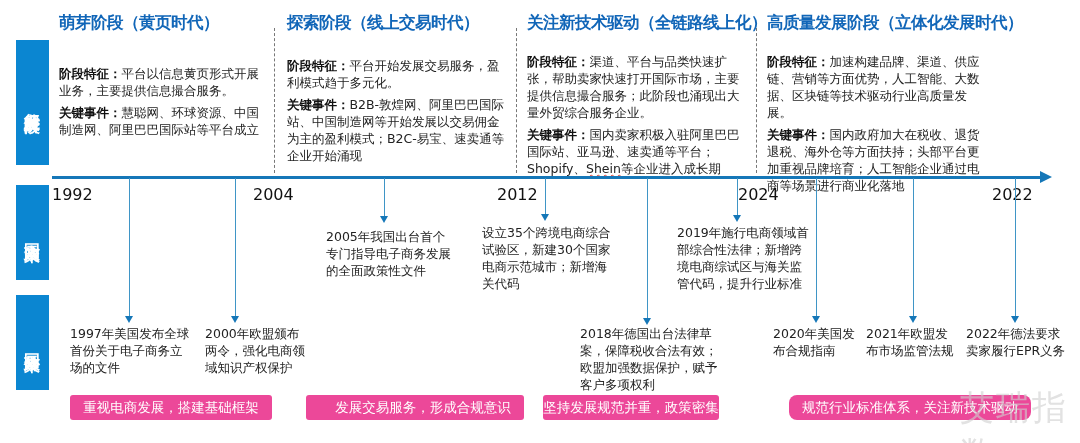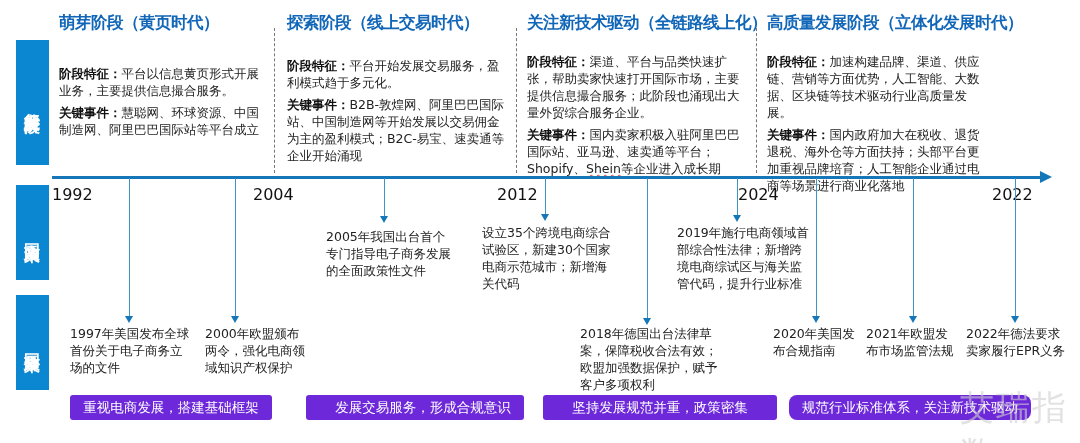--- a/index.html
+++ b/index.html
@@ -17,21 +17,21 @@
   .dash { position:absolute; top:28px; height:145px; border-left:1px dashed #777; }
   .axis { position:absolute; left:52px; top:176px; width:990px; height:3px; background:#1577b8; }
   .axis-head { position:absolute; left:1040px; top:171px; width:0; height:0;
                border-top:6.5px solid transparent; border-bottom:6.5px solid transparent;
                border-left:12px solid #1577b8; }
   .year { position:absolute; top:185px; font-size:16px; color:#111; }
   .vline { position:absolute; width:1.4px; background:#3f95c6; }
   .arrowhead { position:absolute; width:0; height:0; border-left:4.5px solid transparent;
                border-right:4.5px solid transparent; border-top:7px solid #1577b8; }
   .event { position:absolute; font-size:12.5px; line-height:17px; color:#222; }
-  .summary { position:absolute; top:395px; height:25px; background:#6d28d9; color:#fff;
+  .summary { position:absolute; top:395px; height:25px; background:#ec4899; color:#fff;
              font-size:13.5px; line-height:25px; text-align:center; border-radius:3px; }
   .watermark { position:absolute; left:960px; top:385px; font-size:34px; color:#cfcfcf;
                opacity:0.6; letter-spacing:2px; }
   .squiggle { text-decoration:underline wavy #e0463d; text-decoration-thickness:1px; }
 </style>
 </head>
 <body>
 
 <div class="side-label" style="top:40px;height:125px;">
   <span>行业发展阶段</span>
@@ -104,16 +104,16 @@
 
 <div class="event" style="left:70px;top:325px;width:120px;">1997年美国发布全球首份关于电子商务立场的文件</div>
 <div class="event" style="left:205px;top:325px;width:100px;">2000年欧盟颁布两令，强化电商领域知识产权保护</div>
 <div class="event" style="left:580px;top:325px;width:140px;">2018年德国出台法律草案，保障税收合法有效；欧盟加强数据保护，赋予客户多项权利</div>
 <div class="event" style="left:773px;top:325px;width:86px;">2020年美国发布合规指南</div>
 <div class="event" style="left:866px;top:325px;width:92px;">2021年欧盟发布市场监管法规</div>
 <div class="event" style="left:966px;top:325px;width:104px;">2022年德法要求卖家履行EPR义务</div>
 
 <div class="summary" style="left:70px;width:202px;">重视电商发展，搭建基础框架</div>
 <div class="summary" style="left:306px;width:202px;padding-left:16px;">发展交易服务，形成合规意识</div>
-<div class="summary" style="left:543px;width:234px;">坚持发展规范并重，政策密集</div>
+<div class="summary" style="left:543px;width:176px;">坚持发展规范并重，政策密集</div>
 <div class="summary" style="left:789px;width:242px;border-radius:8px;">规范行业标准体系，关注新技术驱动</div>
 
 <div class="watermark">艾瑞指数</div>
 
 </body></html>

